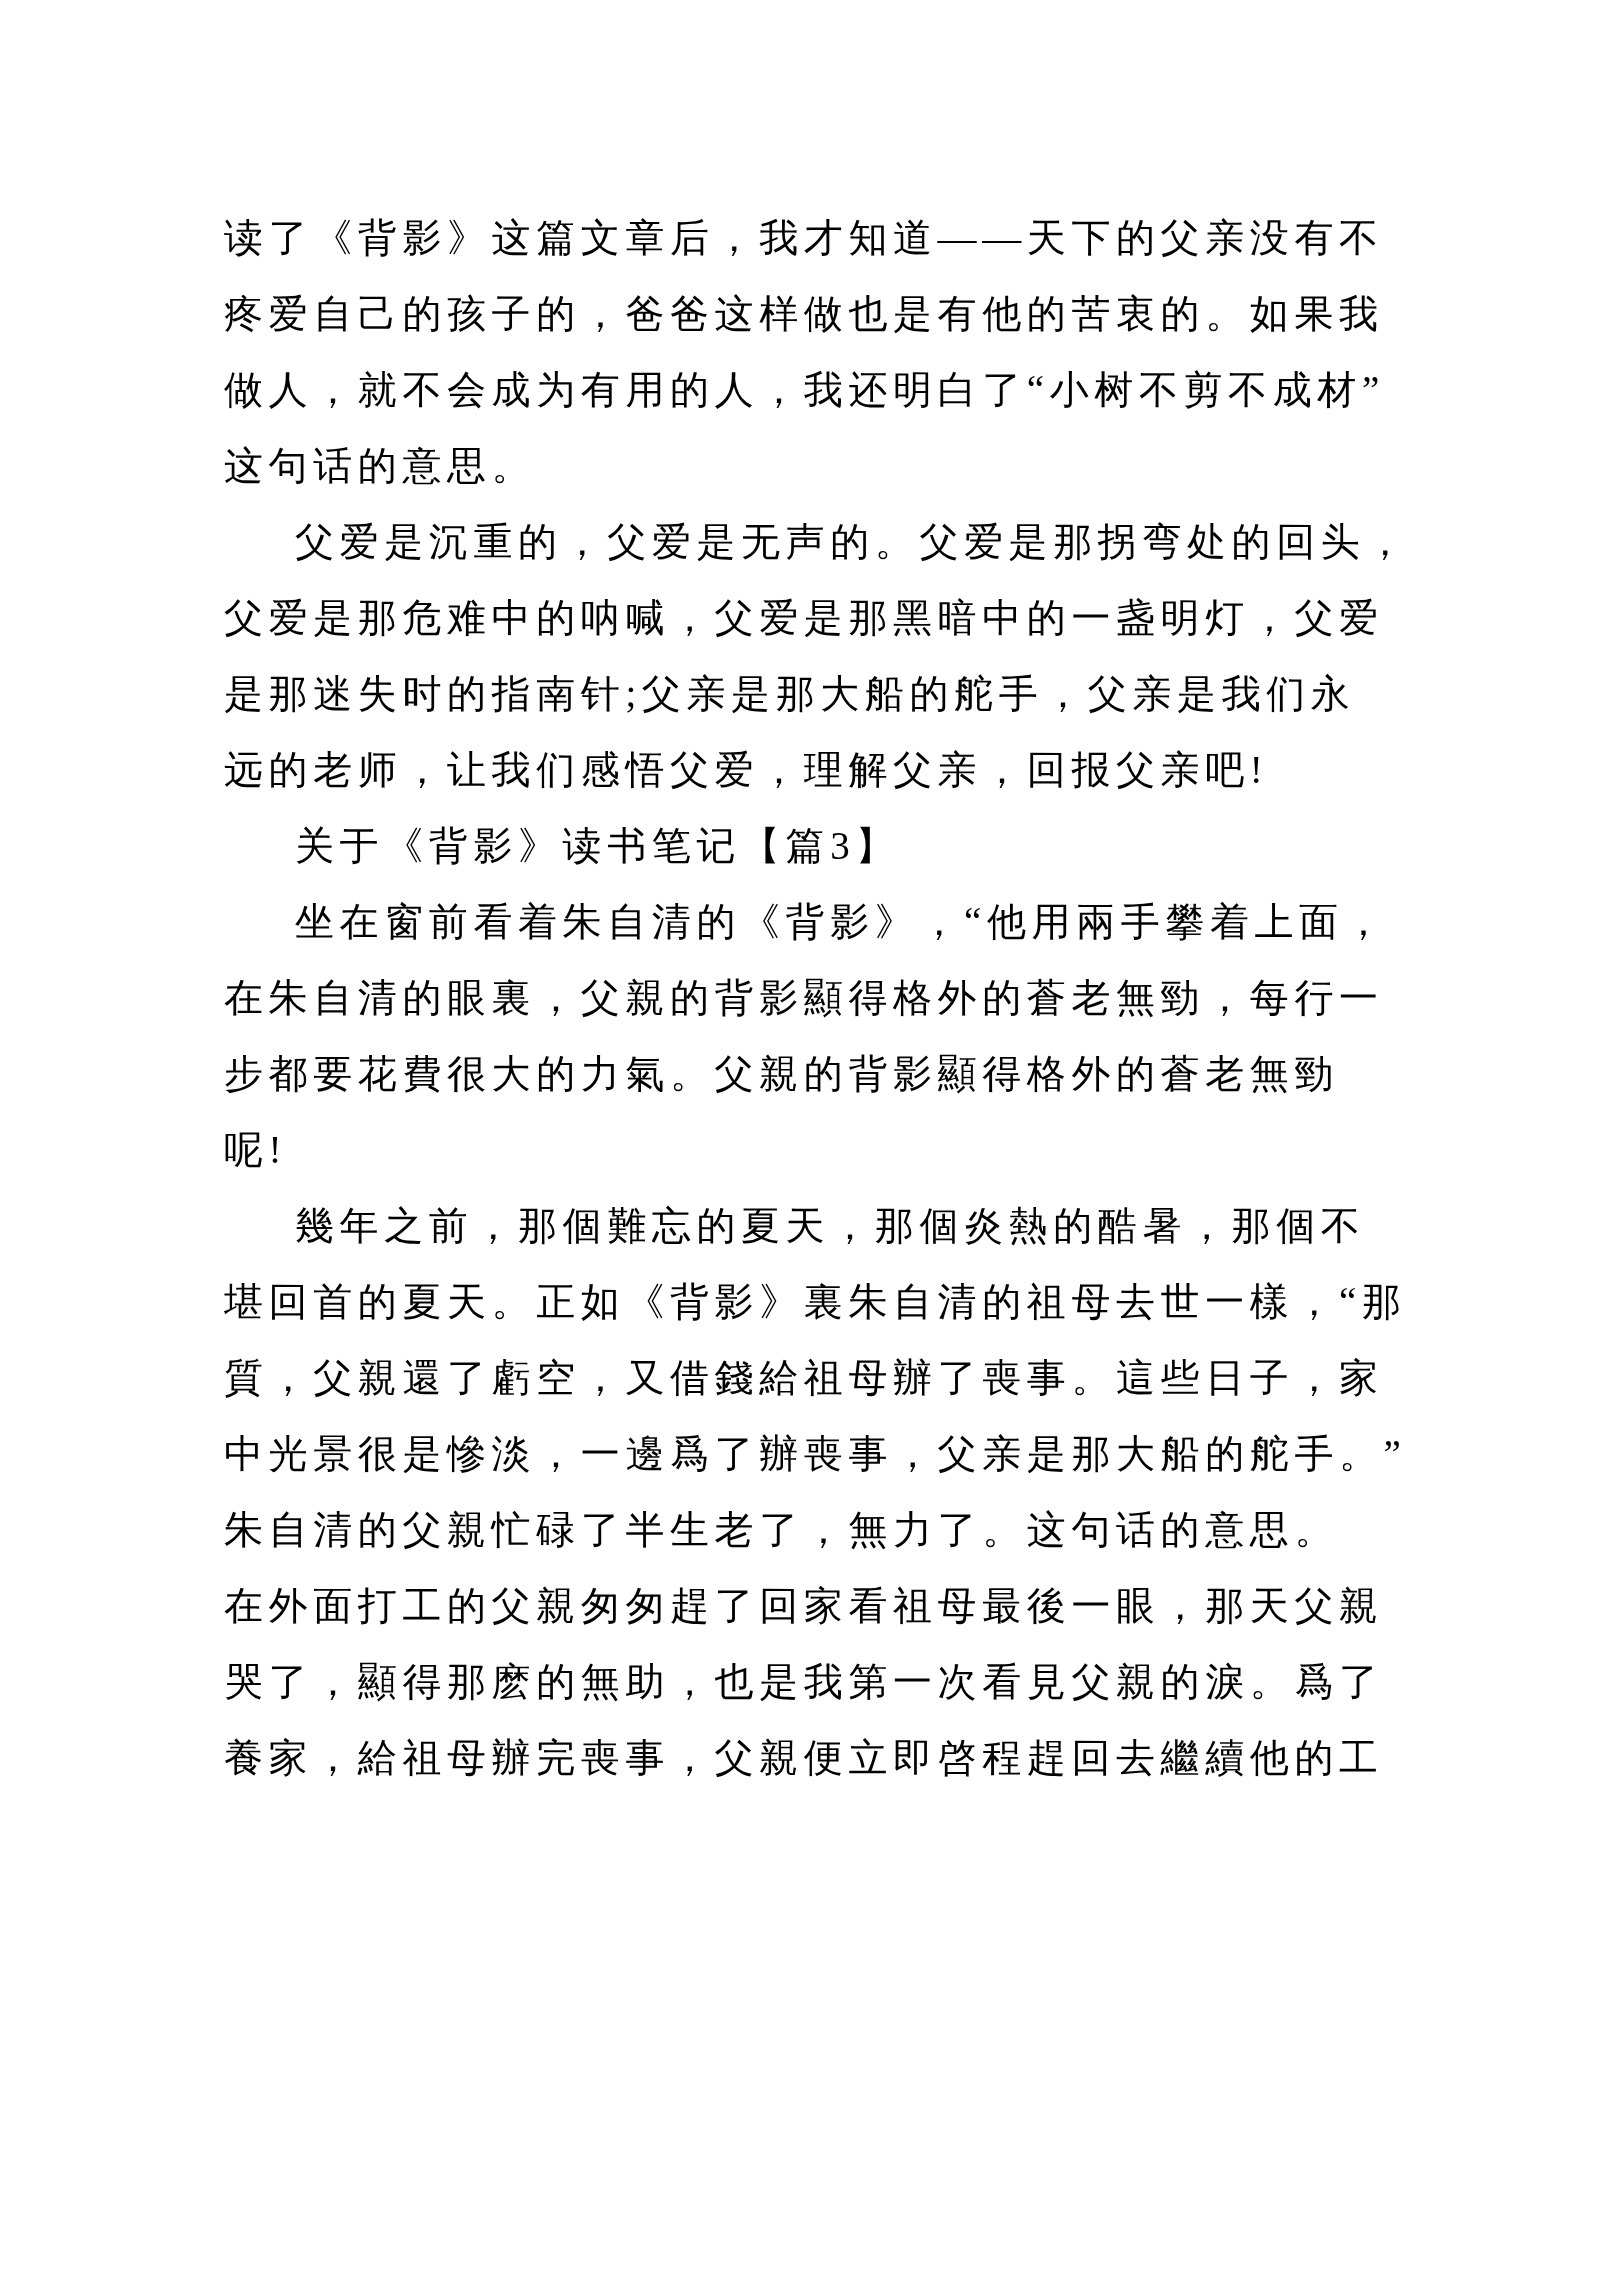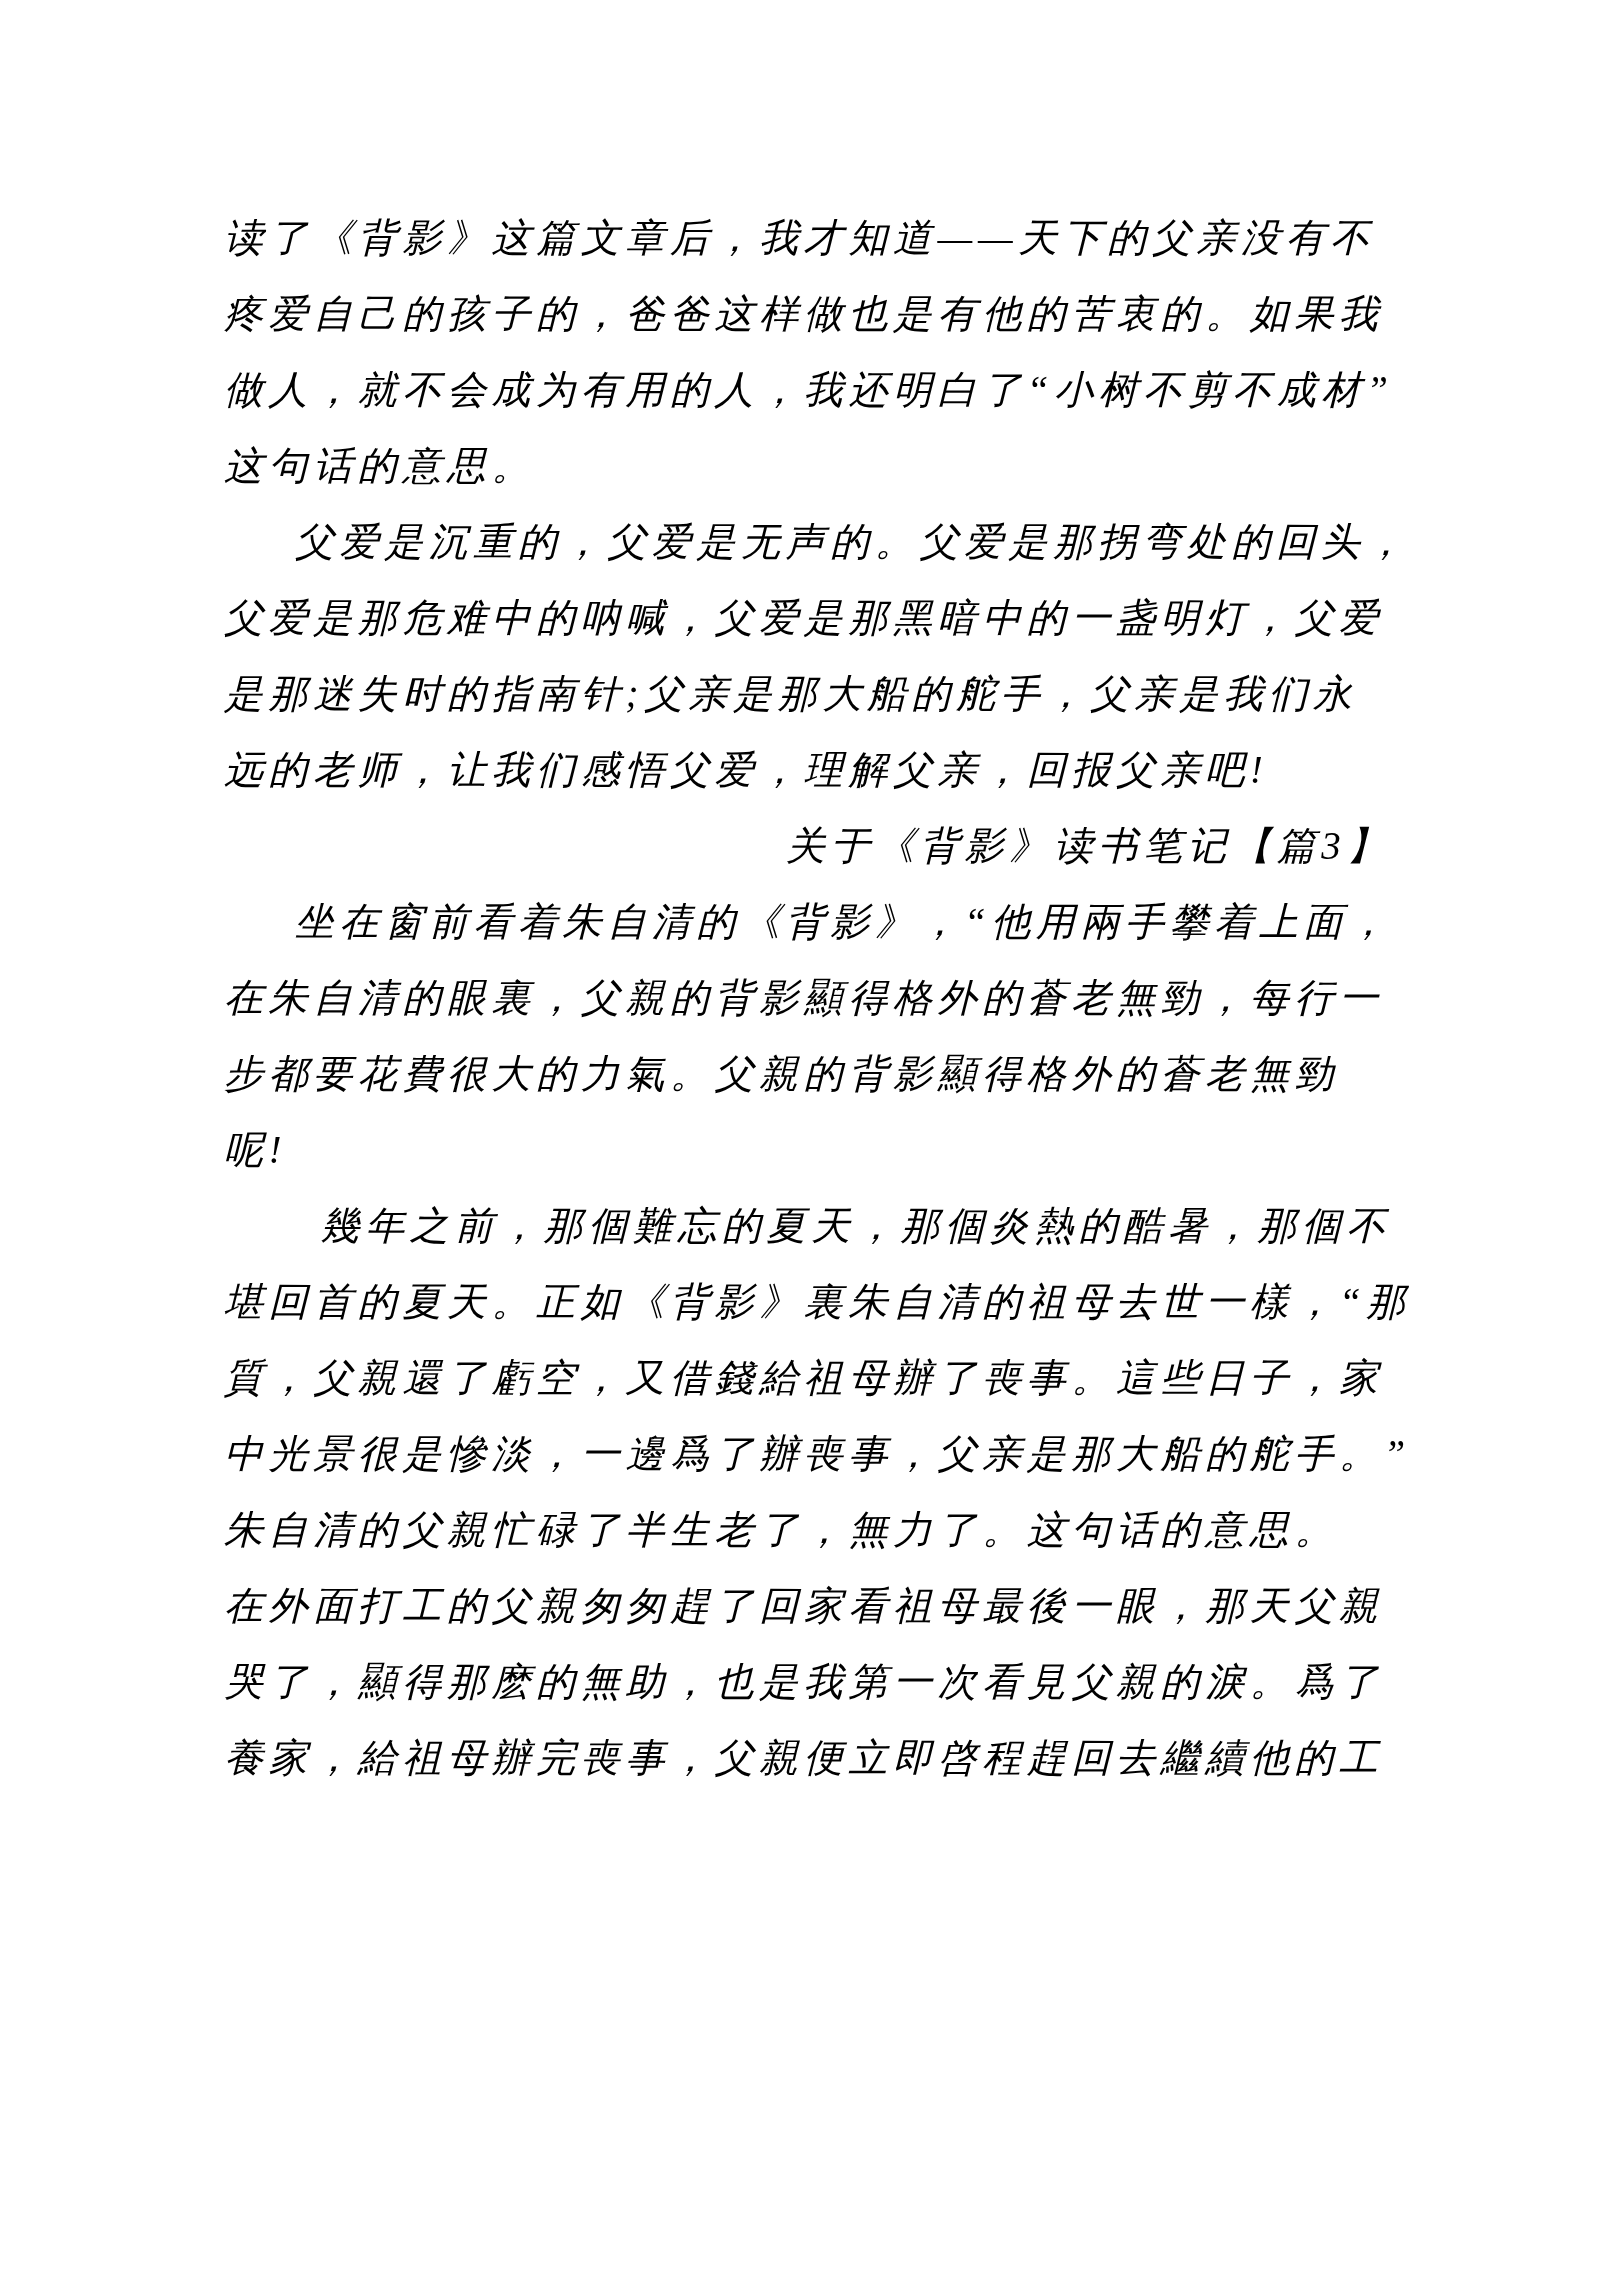--- a/index.html
+++ b/index.html
@@ -20,31 +20,29 @@
   }
   .text-body {
     position: absolute;
     left: 224px;
     top: 200px;
     width: 1167px;
     font-family: "Liberation Serif", "DejaVu Serif", serif;
     font-size: 39px;
     line-height: 76px;
     color: #000000;
-    font-style: italic;
   }
   .line {
     height: 76px;
     white-space: nowrap;
     letter-spacing: 5.6px;
     text-align: left;
   }
   .line.indent {
     padding-left: 71px;
-    text-align: right;
   }
   .line.heading {
     font-weight: normal; 
   }
 </style>
 </head>
 <body>
 
 <div class="page">
   <div class="text-body">

